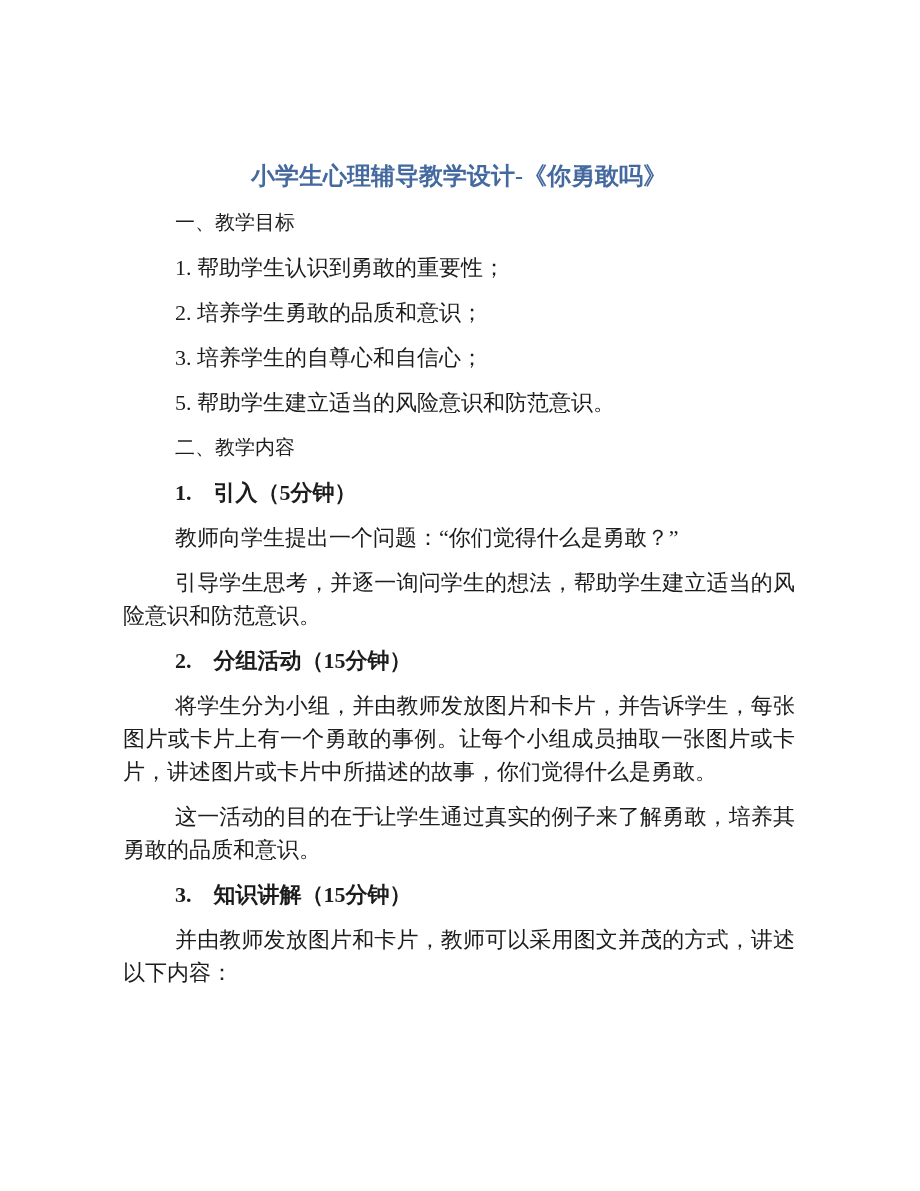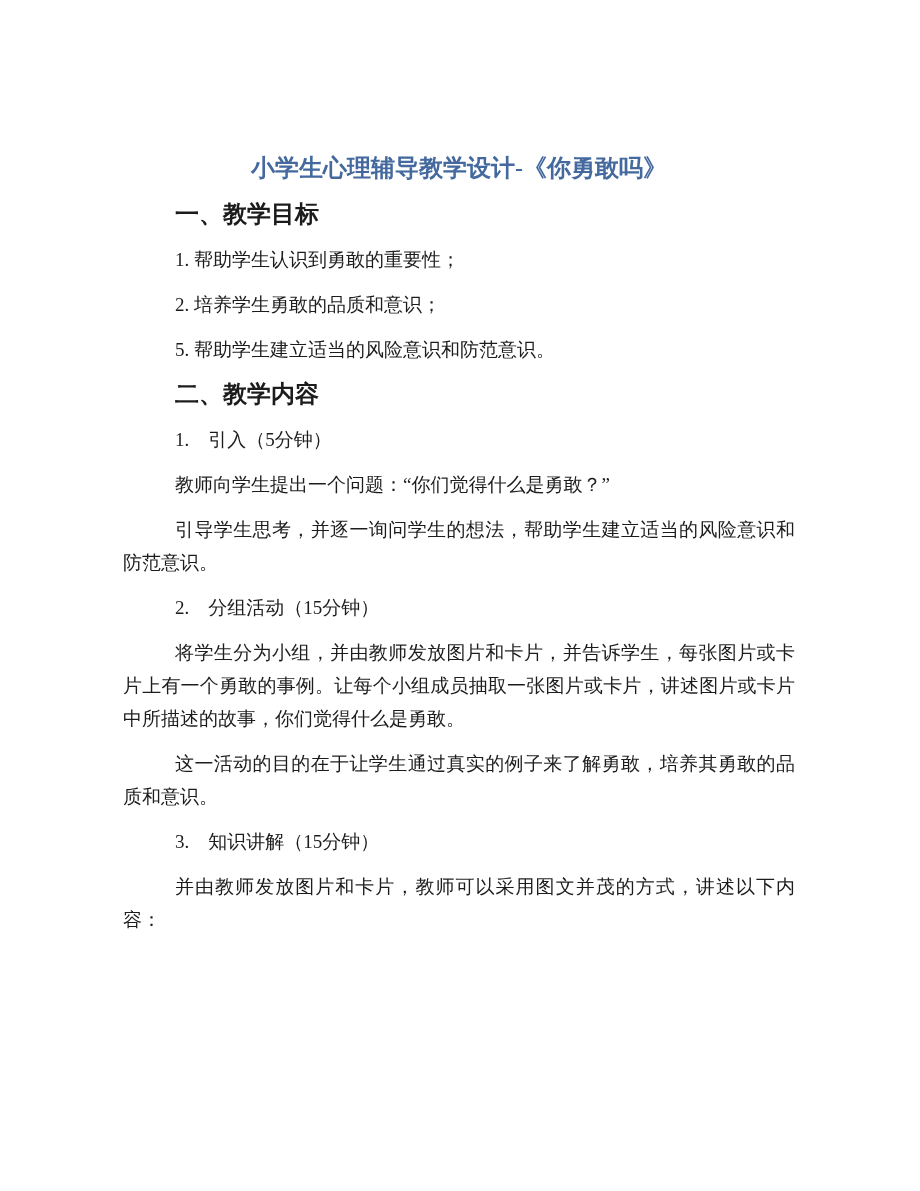--- a/index.html
+++ b/index.html
@@ -16,49 +16,50 @@
     padding: 142px 125px 0 123px;
     font-family: "Liberation Serif", "DejaVu Serif", serif;
     color: #1c1c1c;
     overflow: hidden;
   }
   .doc-title {
     text-align: center;
     font-weight: bold;
     font-size: 24px;
     line-height: 36px;
-    margin: 8px 0 12px 0;
+    margin: 16px 0 12px 0;
   }
   .block {
-    font-size: 19px;
+    font-size: 22px;
     line-height: 33px;
     margin: 0 0 12px 0;
     text-indent: 52px;
     text-align: justify;
   }
   .heading {
-    font-weight: bold;
-    font-size: 24px;
+    font-weight: normal;
+    font-size: 20px;
   }
   .subheading {
-    font-weight: normal;
+    font-weight: bold;
   }
   .item, .paragraph {
     font-weight: normal;
   }
 </style>
 </head>
 <body>
 
 <div class="page" style="background: rgb(255, 255, 255); color: rgb(28, 28, 28);">
   <h1 class="doc-title" style="color: rgb(68, 105, 158);">小学生心理辅导教学设计-《你勇敢吗》</h1>
 
   <div class="block heading">一、教学目标</div>
   <div class="block item">1. 帮助学生认识到勇敢的重要性；</div>
   <div class="block item">2. 培养学生勇敢的品质和意识；</div>
+  <div class="block item">3. 培养学生的自尊心和自信心；</div>
   <div class="block item">5. 帮助学生建立适当的风险意识和防范意识。</div>
 
   <div class="block heading">二、教学内容</div>
 
   <div class="block subheading">1.　引入（5分钟）</div>
   <div class="block paragraph">教师向学生提出一个问题：“你们觉得什么是勇敢？”</div>
   <div class="block paragraph">引导学生思考，并逐一询问学生的想法，帮助学生建立适当的风险意识和防范意识。</div>
 
   <div class="block subheading">2.　分组活动（15分钟）</div>
   <div class="block paragraph">将学生分为小组，并由教师发放图片和卡片，并告诉学生，每张图片或卡片上有一个勇敢的事例。让每个小组成员抽取一张图片或卡片，讲述图片或卡片中所描述的故事，你们觉得什么是勇敢。</div>

